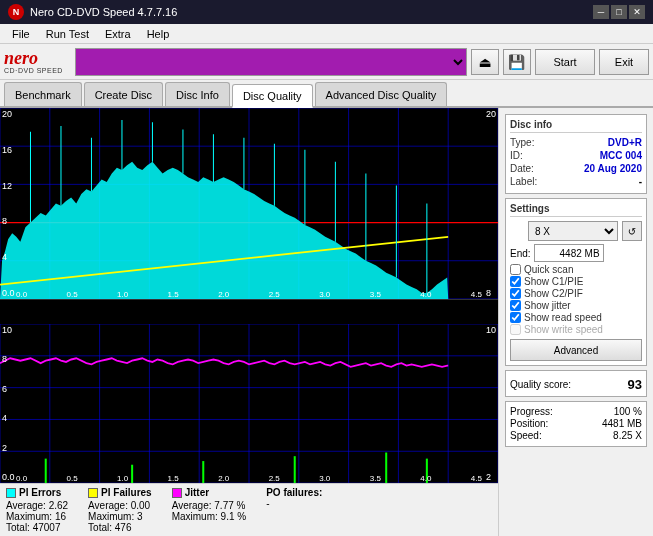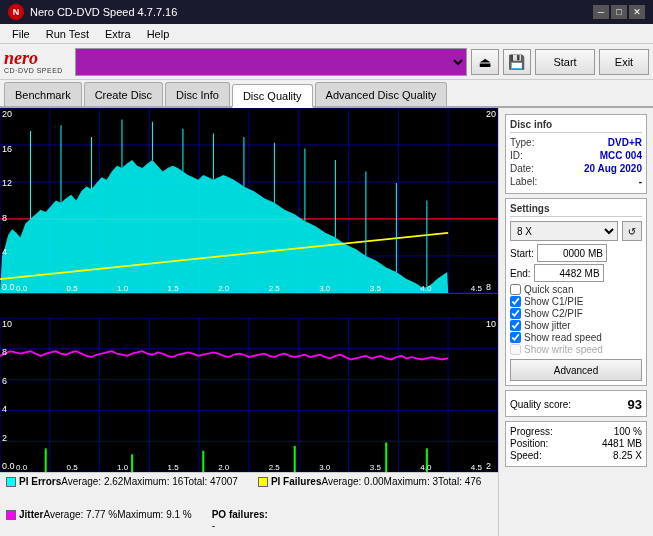--- a/index.html
+++ b/index.html
@@ -39,21 +39,21 @@
 
     .panel-section { background: white; border: 1px solid #aaa; padding: 4px; }
     .panel-section-title { font-size: 10px; font-weight: bold; color: #333; border-bottom: 1px solid #ccc; padding-bottom: 2px; margin-bottom: 4px; }
 
     .info-row { display: flex; justify-content: space-between; font-size: 10px; margin-bottom: 2px; }
     .info-label { color: #333; }
     .info-value { color: #0000cc; font-weight: bold; }
     .info-value.black { color: #000; }
 
     .settings-row { display: flex; align-items: center; gap: 4px; margin-bottom: 3px; }
-    .settings-select { height: 20px; border: 1px solid #999; font-size: 10px; padding: 1px 2px; flex: 1; }
+    .settings-select { height: 20px; border: 1px solid #999; font-size: 10px; padding: 1px 2px; flex: 1; margin-left: 18px; }
     .settings-icon-btn { width: 20px; height: 20px; border: 1px solid #999; background: #e8e8e8; cursor: pointer; font-size: 10px; display: flex; align-items: center; justify-content: center; }
 
     .mb-input { width: 70px; height: 18px; border: 1px solid #999; font-size: 10px; padding: 1px 3px; text-align: right; }
     .mb-row { display: flex; align-items: center; gap: 3px; font-size: 10px; margin-bottom: 2px; }
 
     .checkbox-row { display: flex; align-items: center; gap: 3px; font-size: 10px; margin-bottom: 1px; }
     .checkbox-row input[type=checkbox] { width: 11px; height: 11px; margin: 0; }
     .checkbox-row label { color: #333; }
     .checkbox-row.disabled label { color: #aaa; }
 
@@ -66,21 +66,21 @@
     .progress-row { display: flex; justify-content: space-between; margin-bottom: 1px; }
 
     
     .chart-upper { height: 55%; position: relative; border-bottom: 1px solid #333; }
     .chart-lower { height: 45%; position: relative; }
 
     .chart-svg { width: 100%; height: 100%; }
 
     
     .legend-area { background: #f0f0f0; border-top: 1px solid #ccc; display: flex; padding: 3px 6px; gap: 20px; flex-wrap: wrap; align-items: flex-start; }
-    .legend-group { display: flex; flex-direction: row; }
+    .legend-group { display: flex; flex-direction: column; }
     .legend-title-row { display: flex; align-items: center; gap: 3px; margin-bottom: 2px; }
     .legend-color-box { width: 10px; height: 10px; border: 1px solid #666; }
     .legend-title { font-size: 10px; font-weight: bold; }
     .legend-stat { font-size: 10px; }
     .legend-stat span { color: #000; }
 
     .po-failures { display: flex; flex-direction: column; justify-content: flex-end; padding-bottom: 2px; }
     .po-label { font-size: 10px; font-weight: bold; }
     .po-value { font-size: 10px; }
   </style>
@@ -346,24 +346,20 @@
 
     <div class="panel-section">
       <div class="panel-section-title">Settings</div>
       <div class="settings-row">
         <select class="settings-select">
           <option>8 X</option>
         </select>
         <button class="settings-icon-btn">↺</button>
       </div>
       <div class="mb-row">
-        <span>Start:</span>
-        <input type="text" class="mb-input" value="0000 MB" style="">
-      </div>
-      <div class="mb-row">
         <span>End:</span>
         <input type="text" class="mb-input" value="4482 MB" style="">
       </div>
       <div class="checkbox-row">
         <input type="checkbox" id="quick-scan" style="">
         <label for="quick-scan">Quick scan</label>
       </div>
       <div class="checkbox-row">
         <input type="checkbox" id="show-c1" checked="" style="">
         <label for="show-c1">Show C1/PIE</label>

